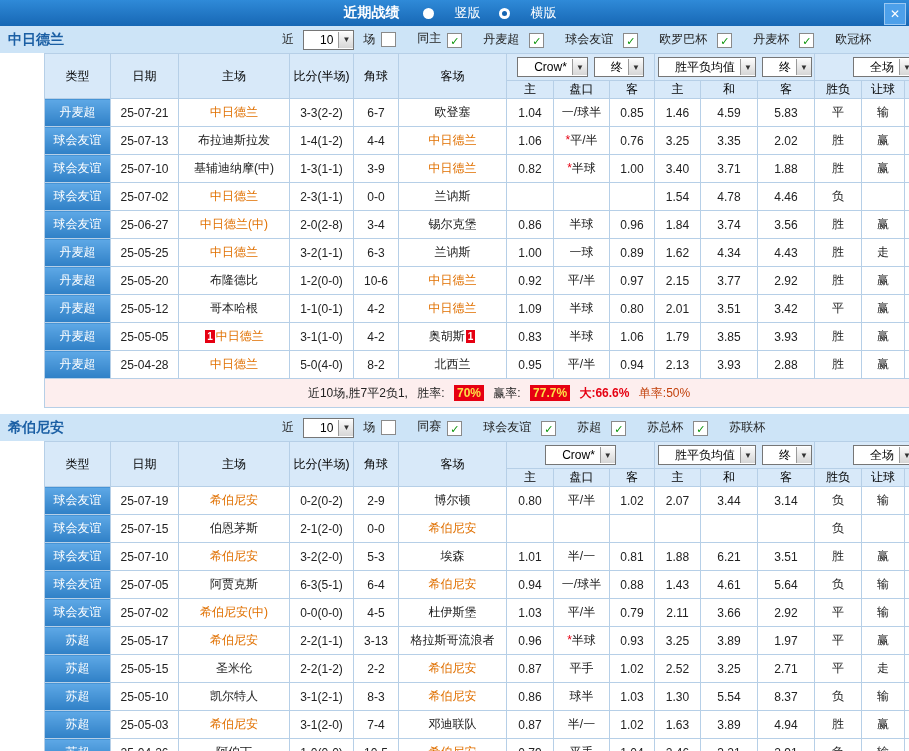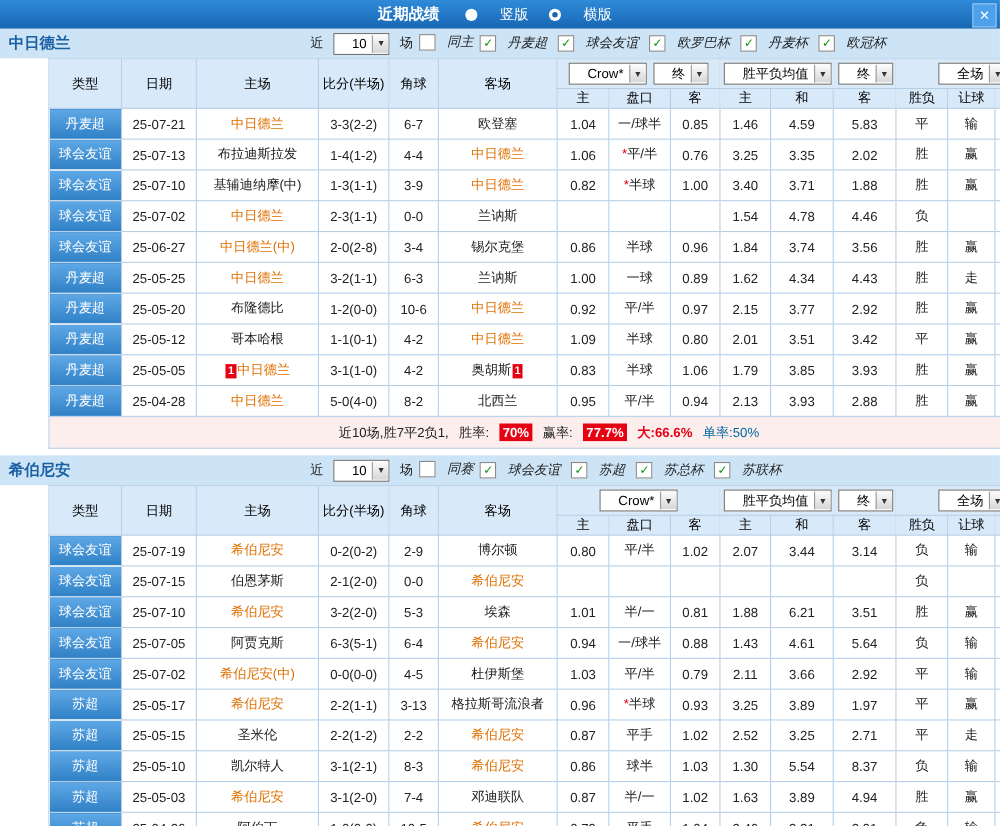--- a/index.html
+++ b/index.html
@@ -16,21 +16,21 @@
                     background:#1565b2;border-radius:50%;}
   .close-btn{position:absolute;right:3px;top:3px;width:20px;height:20px;background:#4da0ea;
              border:1px solid #9ac8f2;color:#fff;font-weight:bold;display:flex;align-items:center;
              justify-content:center;cursor:pointer;font-size:12px;}
 
   
   .team-bar{height:27px;background:#cde4f7;display:flex;align-items:center;white-space:nowrap;}
   .team-name{font-weight:bold;font-size:14px;color:#1b5fa4;padding-left:8px;}
   .filters{display:flex;align-items:center;gap:6px;margin-left:218px;}
   .leagues{display:flex;align-items:center;gap:10px;}
-  .cb{display:inline-flex;align-items:center;gap:10px;cursor:pointer;font-style:italic;}
+  .cb{display:inline-flex;align-items:flex-end;gap:21px;cursor:pointer;}
   .cbbox{width:13px;height:13px;border:1px solid #8a8a8a;background:#fff;display:inline-flex;
          align-items:center;justify-content:center;font-size:11px;font-weight:bold;
          color:var(--green,#089408);line-height:12px;}
 
   
   .selectbox{display:inline-flex;align-items:center;border:1px solid #767676;background:#fff;
              height:18px;padding-left:16px;margin:0 3px;cursor:pointer;vertical-align:middle;}
   .sel-label{padding-right:5px;font-size:12px;color:#000;}
   .arrbtn{width:14px;height:16px;background:linear-gradient(#fbfbfb,#d6d6d6);border-left:1px solid #9a9a9a;
           font-size:8px;display:inline-flex;align-items:center;justify-content:center;color:#333;}
@@ -47,23 +47,23 @@
   .teamcell .focus{color:var(--focus,#e07000);}
   .rank{background:var(--red,#e60012);color:#fff;font-size:10px;line-height:13px;display:inline-block;
         padding:0 2px;margin:0 1px;font-weight:bold;}
   .c-r{color:var(--red,#e60012);}
   .c-g{color:var(--green,#089408);}
   .c-b{color:var(--blue,#2636d8);}
 
   
   .summary td{background:#fdeeee;height:28px;font-size:12px;}
   .summary span{margin:0 3px;}
-  .badge{background:var(--red,#e60012);color:#ffffff;padding:1px 3px;font-weight:bold;}
+  .badge{background:var(--red,#e60012);color:#fde047;padding:1px 3px;font-weight:bold;}
   .sum-red{color:var(--red,#e60012);font-weight:bold;}
-  .sum-blue{color:#0369a1;text-align:right;}
+  .sum-blue{color:#c2410c;text-align:right;}
 
   .sec2{margin-top:6px;}
 </style>
 </head>
 <body>
 
 <div class="app">
 
   <div class="titlebar">
     <span class="title">近期战绩</span>

